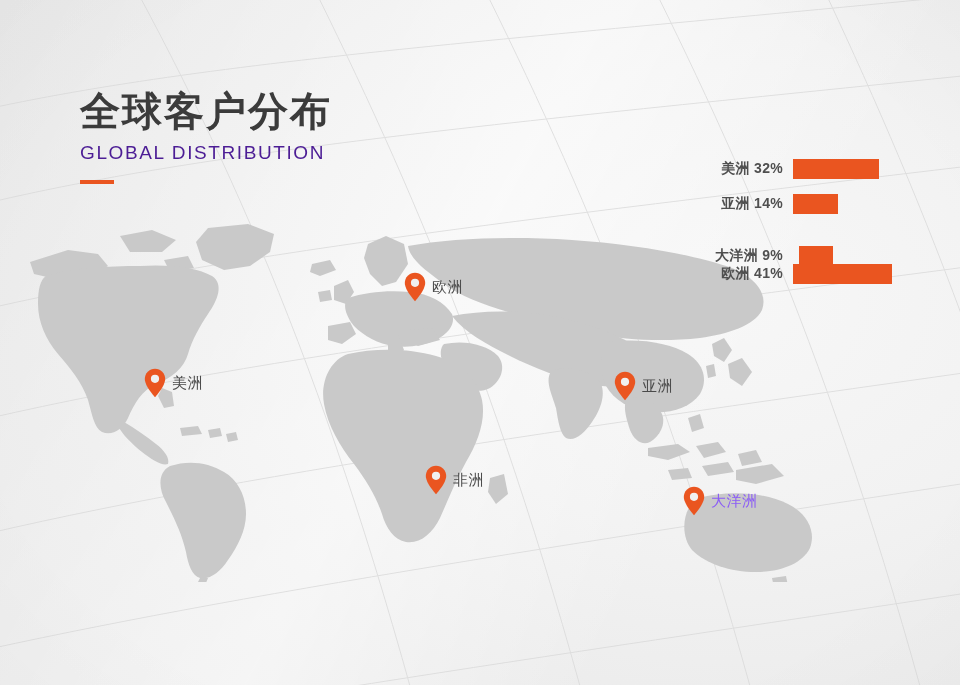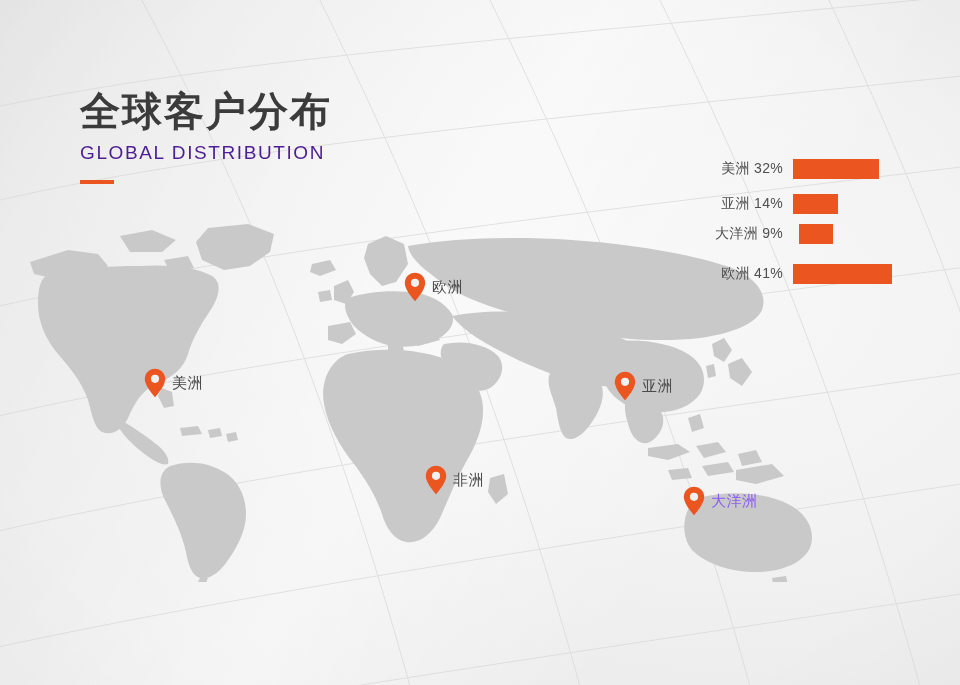--- a/index.html
+++ b/index.html
@@ -46,21 +46,21 @@
   .marker{position:absolute;display:flex;align-items:center;}
   .pin{width:22px;height:30px;flex:none;}
   .pin-label{
     font-size:15px;color:#4a4a4a;margin-left:6px;white-space:nowrap;
     letter-spacing:.5px;
   }
   .pin-label.dim{color:#8b5cf6;}
 
   
   .chart{position:absolute;left:700px;top:150px;width:230px;height:180px;}
-  .chart-row{position:absolute;left:0;height:20px;display:flex;align-items:center;}
+  .chart-row{position:absolute;left:0;height:20px;display:flex;align-items:center;font-weight:bold;}
   .row-label{
     width:93px;text-align:right;font-size:14px;color:#4f4f4f;
     white-space:nowrap;padding-right:10px;box-sizing:border-box;
     letter-spacing:.3px;
   }
   .row-bar{height:20px;background:#ea5520;flex:none;}
 </style>
 </head>
 <body>
 
@@ -242,21 +242,21 @@
 
   <div class="chart" id="chart">
       <div class="chart-row" style="top: 9px;">
         <span class="row-label">美洲 32%</span>
         <span class="row-bar" style="width:86px"></span>
       </div>
       <div class="chart-row" style="top: 44px;">
         <span class="row-label">亚洲 14%</span>
         <span class="row-bar" style="width:45px"></span>
       </div>
-      <div class="chart-row" style="top: 74px; gap: 6px;">
+      <div class="chart-row" style="top: 96px; gap: 6px;">
         <span class="row-label">大洋洲 9%</span>
         <span class="row-bar" style="width:34px"></span>
       </div>
       <div class="chart-row" style="top: 114px;">
         <span class="row-label">欧洲 41%</span>
         <span class="row-bar" style="width:99px"></span>
       </div>
     </div>
 
 </div>

